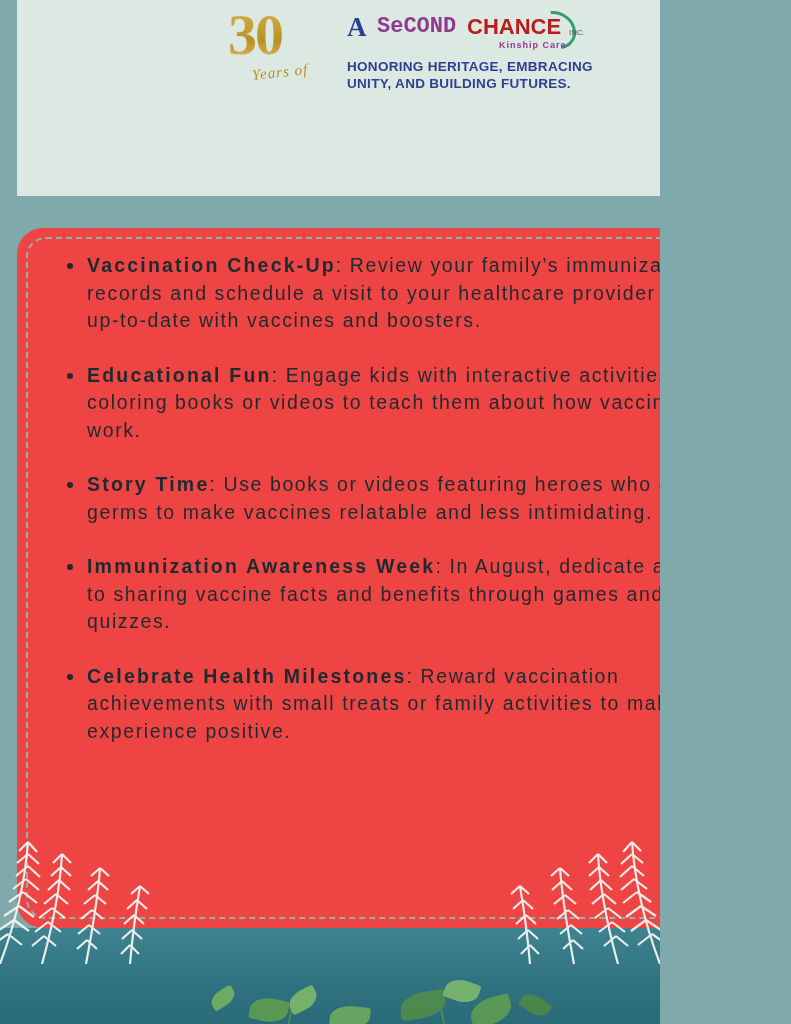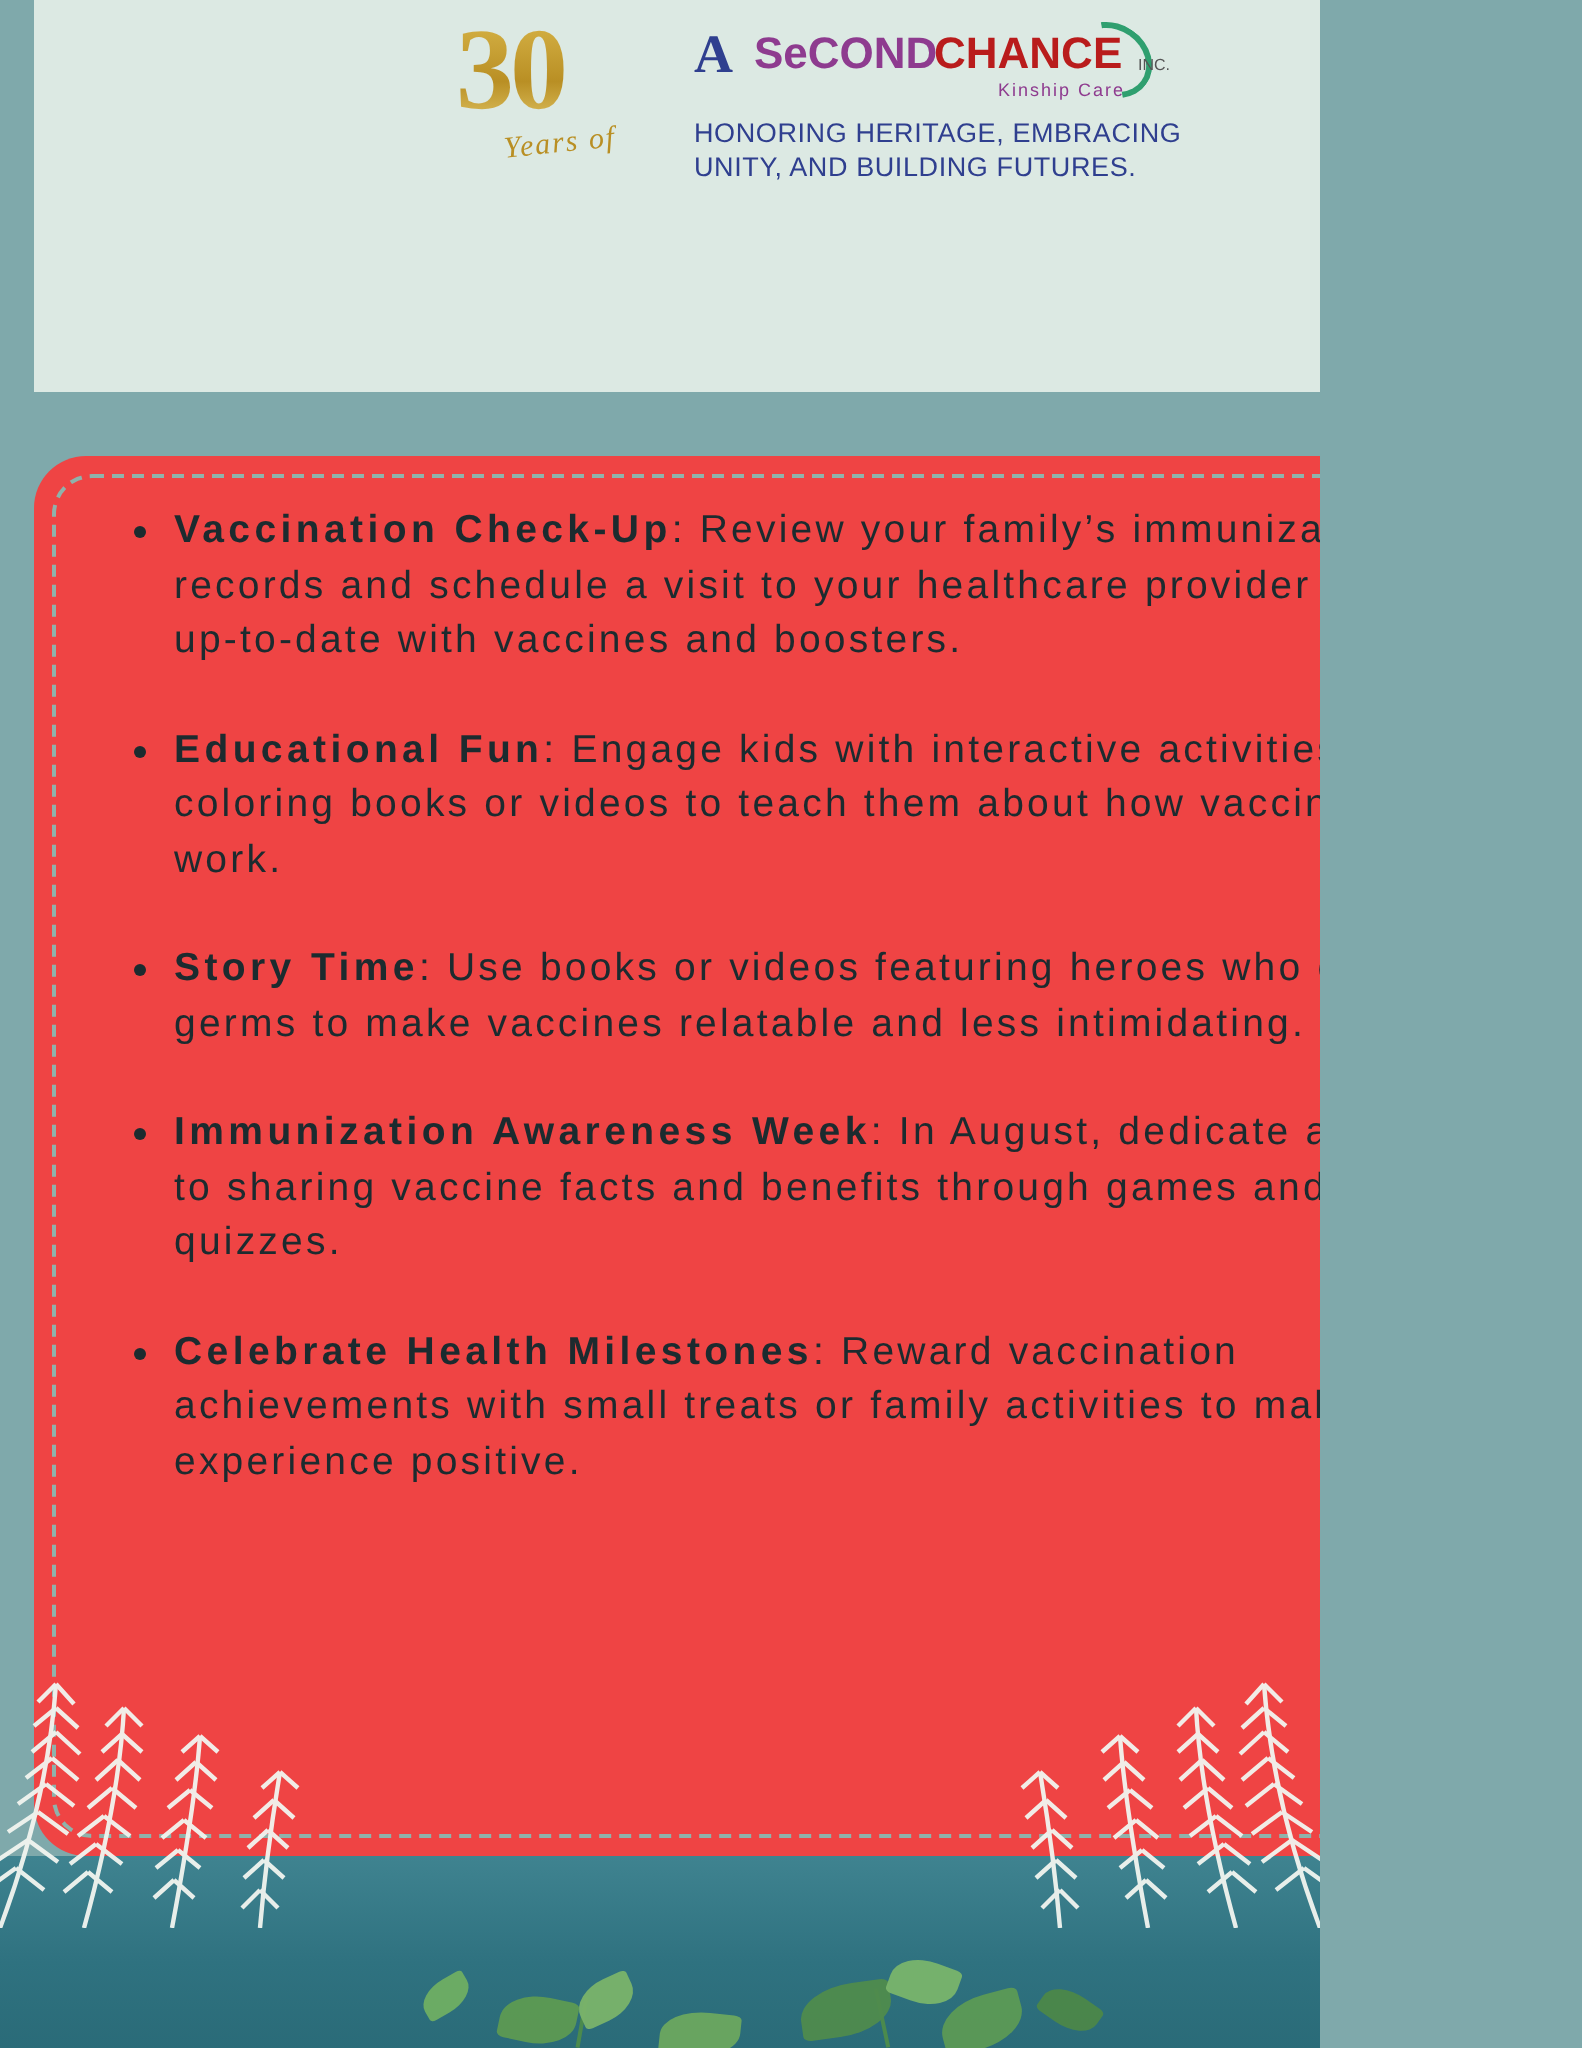--- a/index.html
+++ b/index.html
@@ -89,21 +89,21 @@
     top: 2px;
     font-family: "Liberation Serif", serif;
     font-size: 27px;
     font-weight: bold;
     color: #2f3f8f;
   }
   .asc-logo .word-second {
     position: absolute;
     left: 30px;
     top: 4px;
-    font-family: Liberation Sans, sans-serif;
+    font-family: Liberation Mono, monospace;
     font-size: 22px;
     font-weight: bold;
     color: #8e3b8f;
     letter-spacing: 0px;
   }
   .asc-logo .word-chance {
     position: absolute;
     left: 120px;
     top: 4px;
     font-family: "Liberation Sans", sans-serif;
@@ -130,31 +130,31 @@
     font-size: 8px;
     color: #555;
   }
   .asc-logo .kinship {
     position: absolute;
     left: 108px;
     top: 30px;
     font-size: 9px;
     letter-spacing: 1px;
     color: #8e3b8f;
-    font-weight: normal;
+    font-weight: bold;
     padding-left: 44px;
   }
 
   .tagline {
     position: absolute;
     left: 330px;
     top: 52px;
     width: 290px;
     font-size: 13.5px;
-    font-weight: normal;
+    font-weight: bold;
     letter-spacing: 0.3px;
     line-height: 17px;
     color: #2f3f8f;
     text-transform: uppercase;
   }
 
   .poster-title {
     position: absolute;
     left: 17px;
     top: 104px;

